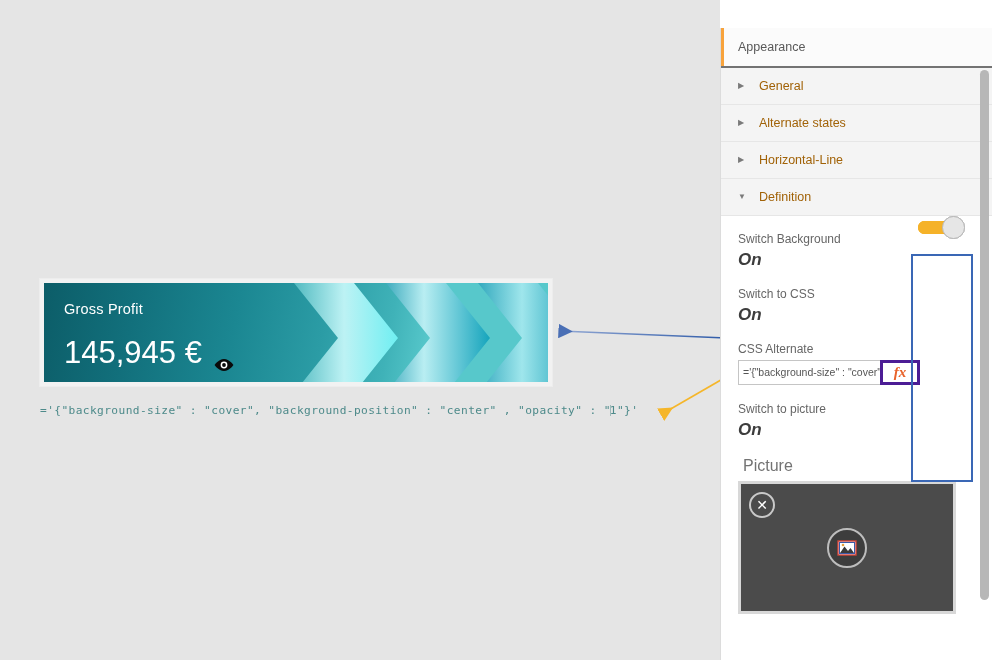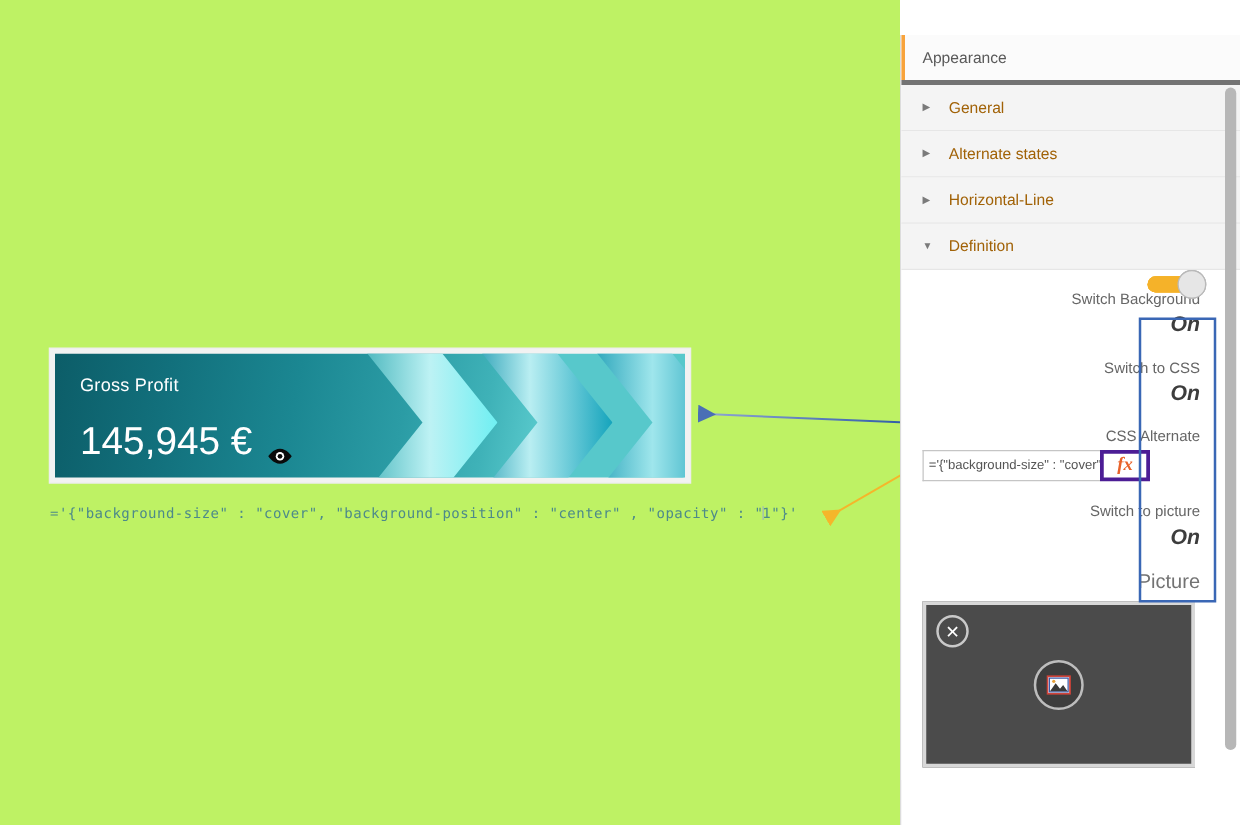--- a/index.html
+++ b/index.html
@@ -6,21 +6,21 @@
   html, body {
     margin: 0; padding: 0;
     width: 992px; height: 660px;
     background: #ffffff;
     font-family: "Liberation Sans", sans-serif;
     overflow: hidden;
   }
   #root { position: relative; width: 992px; height: 660px; background: #fff; }
 
   
-  .canvas { position: absolute; left: 0; top: 0; width: 720px; height: 660px; background: #bef264; }
+  .canvas { position: absolute; left: 0; top: 0; width: 720px; height: 660px; background: #e5e5e5; }
 
   .kpi-card {
     position: absolute;
     left: 40px; top: 279px;
     width: 512px; height: 107px;
     background: #f2f2f2;
     padding: 4px;
     box-shadow: 0 0 0 1px #ededed;
   }
   .kpi-inner {
@@ -83,21 +83,21 @@
     position: absolute; right: 0; top: 28px;
     width: 272px; height: 632px;
     background: #ffffff;
     border-left: 1px solid #dcdcdc;
     overflow: hidden;
   }
   .panel-head {
     position: relative;
     height: 40px;
     background: #fbfbfb;
-    border-bottom: 4px solid #737373;
+    border-bottom: 2px solid #737373;
     display: flex; align-items: center;
     padding-left: 17px;
   }
   .panel-head::before {
     content: ""; position: absolute; left: 0; top: 0;
     width: 3px; height: 100%; background: #f8a33c;
   }
   .panel-head span { font-size: 12.5px; color: #595959; }
 
   .acc-row {
@@ -107,21 +107,21 @@
     background: #f4f4f4;
     border-bottom: 1px solid #e6e6e6;
     cursor: pointer;
   }
   .acc-row .tri {
     width: 10px; margin-right: 11px;
     color: #7a7a7a; font-size: 8px; line-height: 1;
   }
   .acc-row .lbl { font-size: 12.5px; color: #a16207; }
 
-  .section-body { padding: 16px 32px 10px 17px; background: #fff; position: relative; text-align: right; }
+  .section-body { padding: 16px 32px 10px 17px; background: #fff; position: relative; }
 
   .prop { margin-bottom: 17px; }
   .prop-label { font-size: 12px; color: #666; margin-bottom: 4px; }
   .prop-state { font-size: 17px; color: #3d3d3d; font-weight: bold; font-style: italic; }
 
   
   .toggle {
     position: absolute; right: 27px;
     width: 47px; height: 23px;
   }

